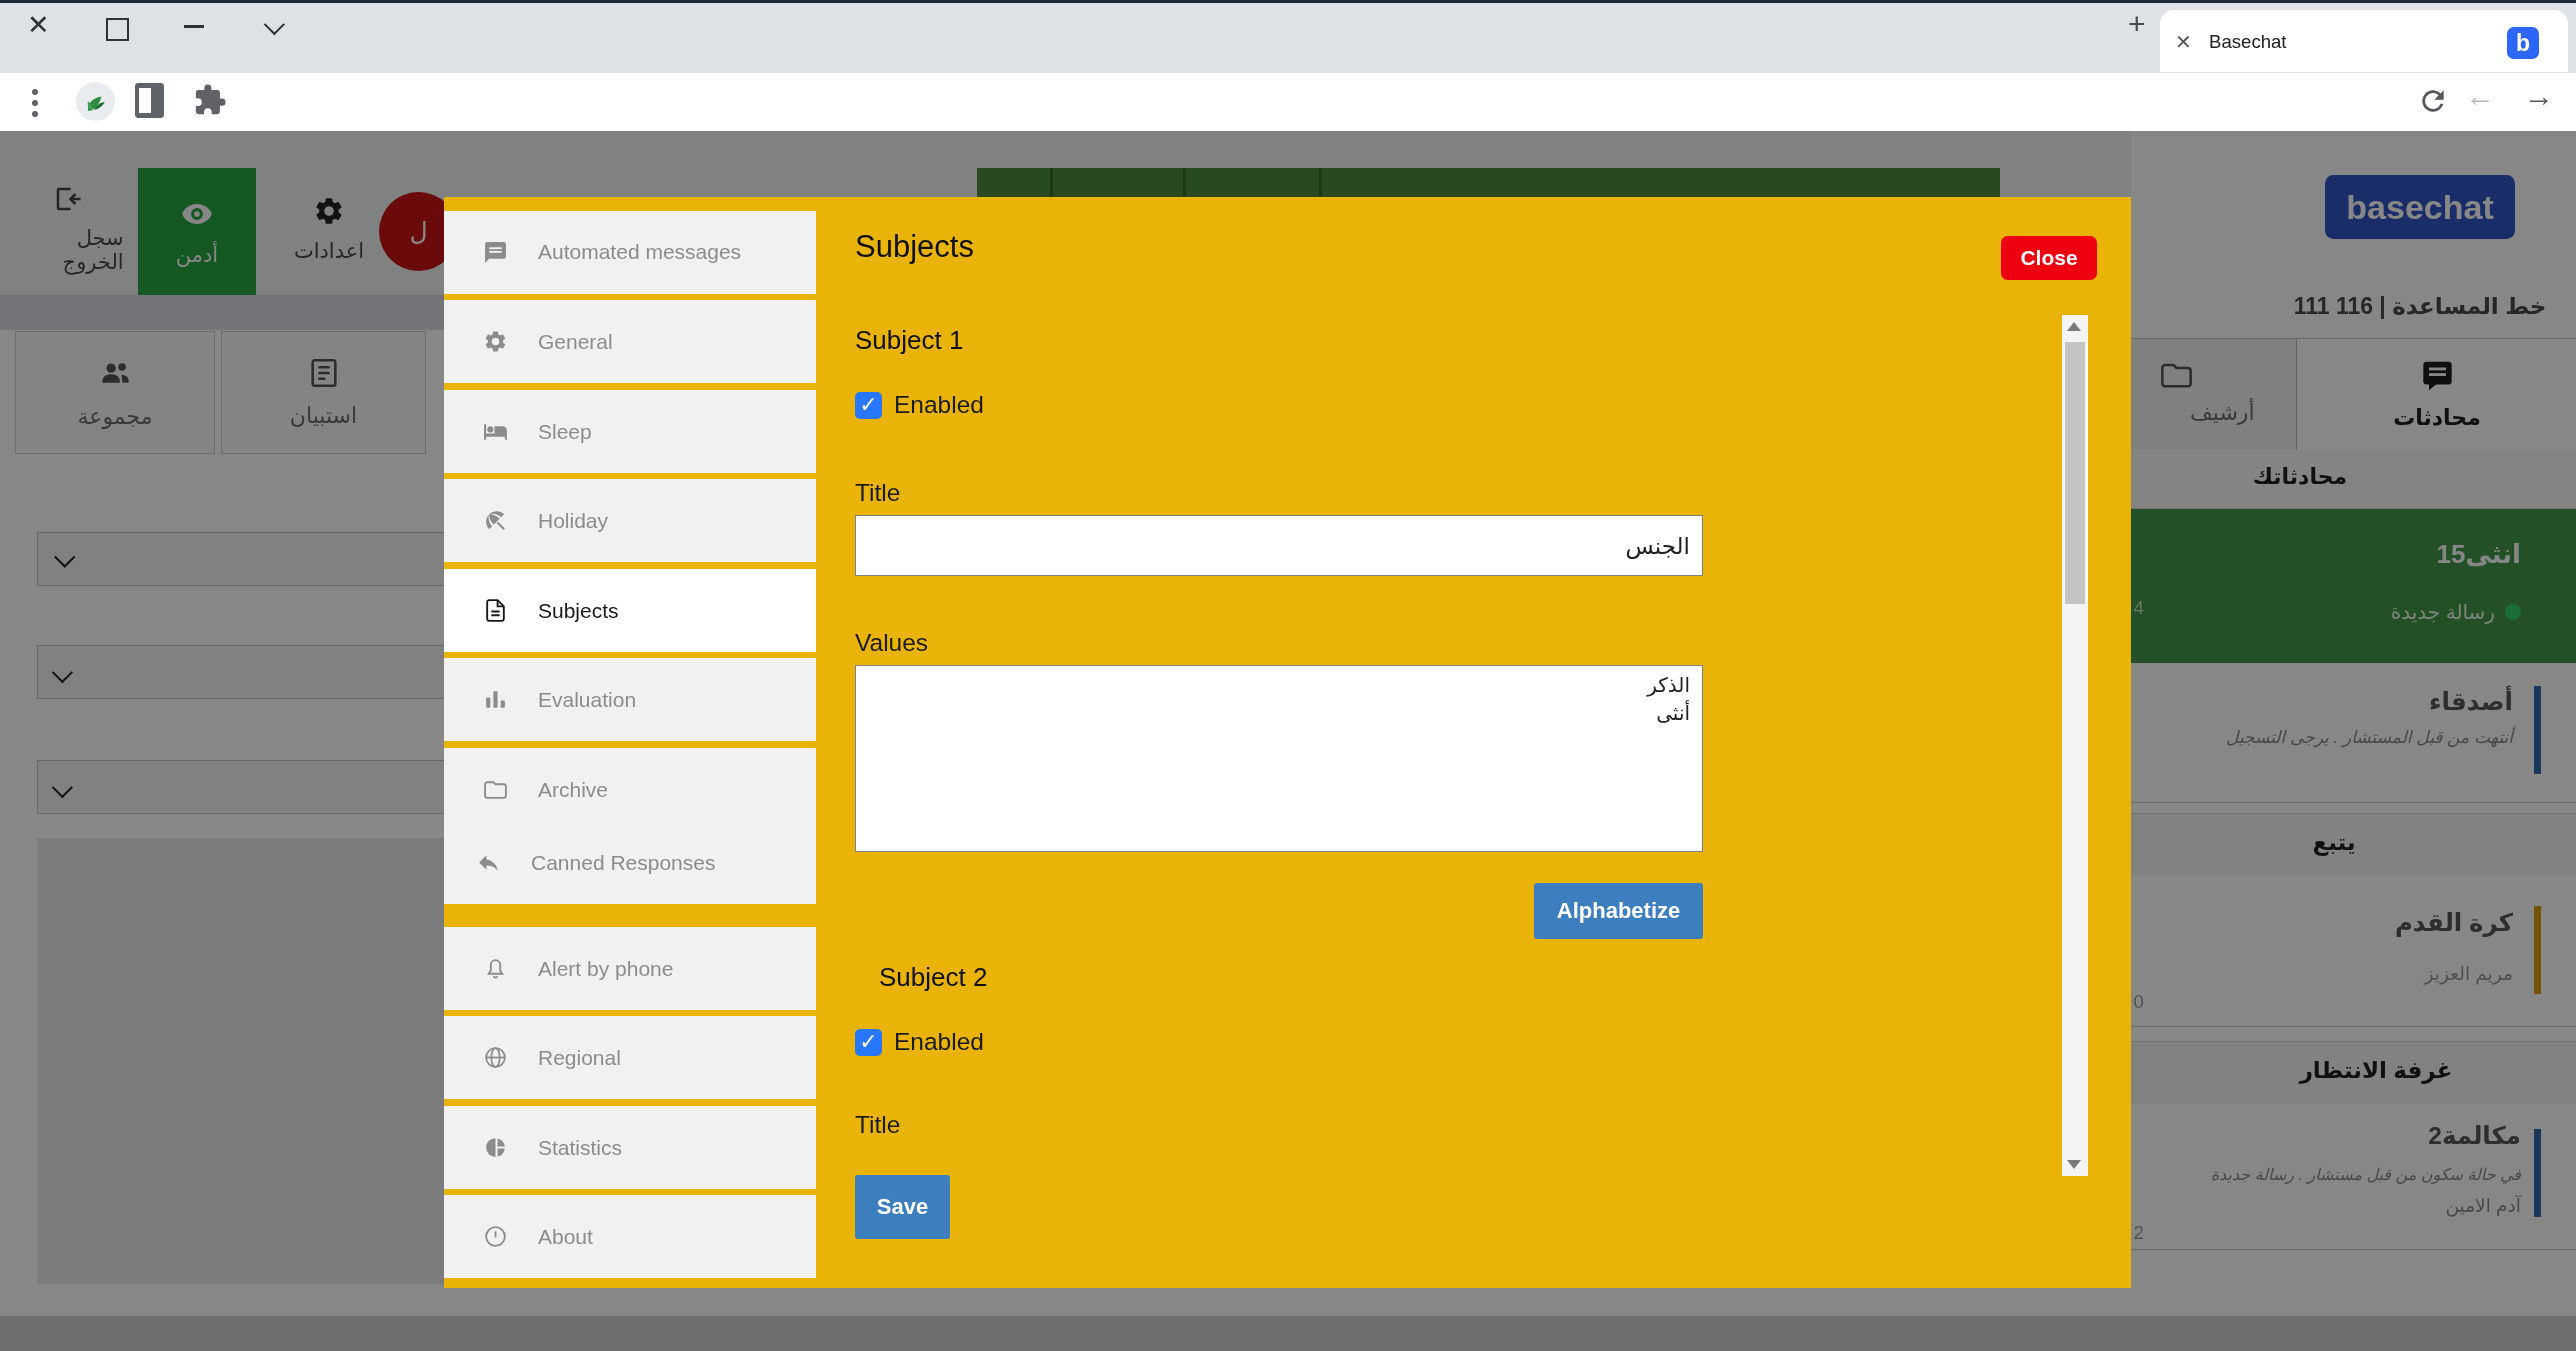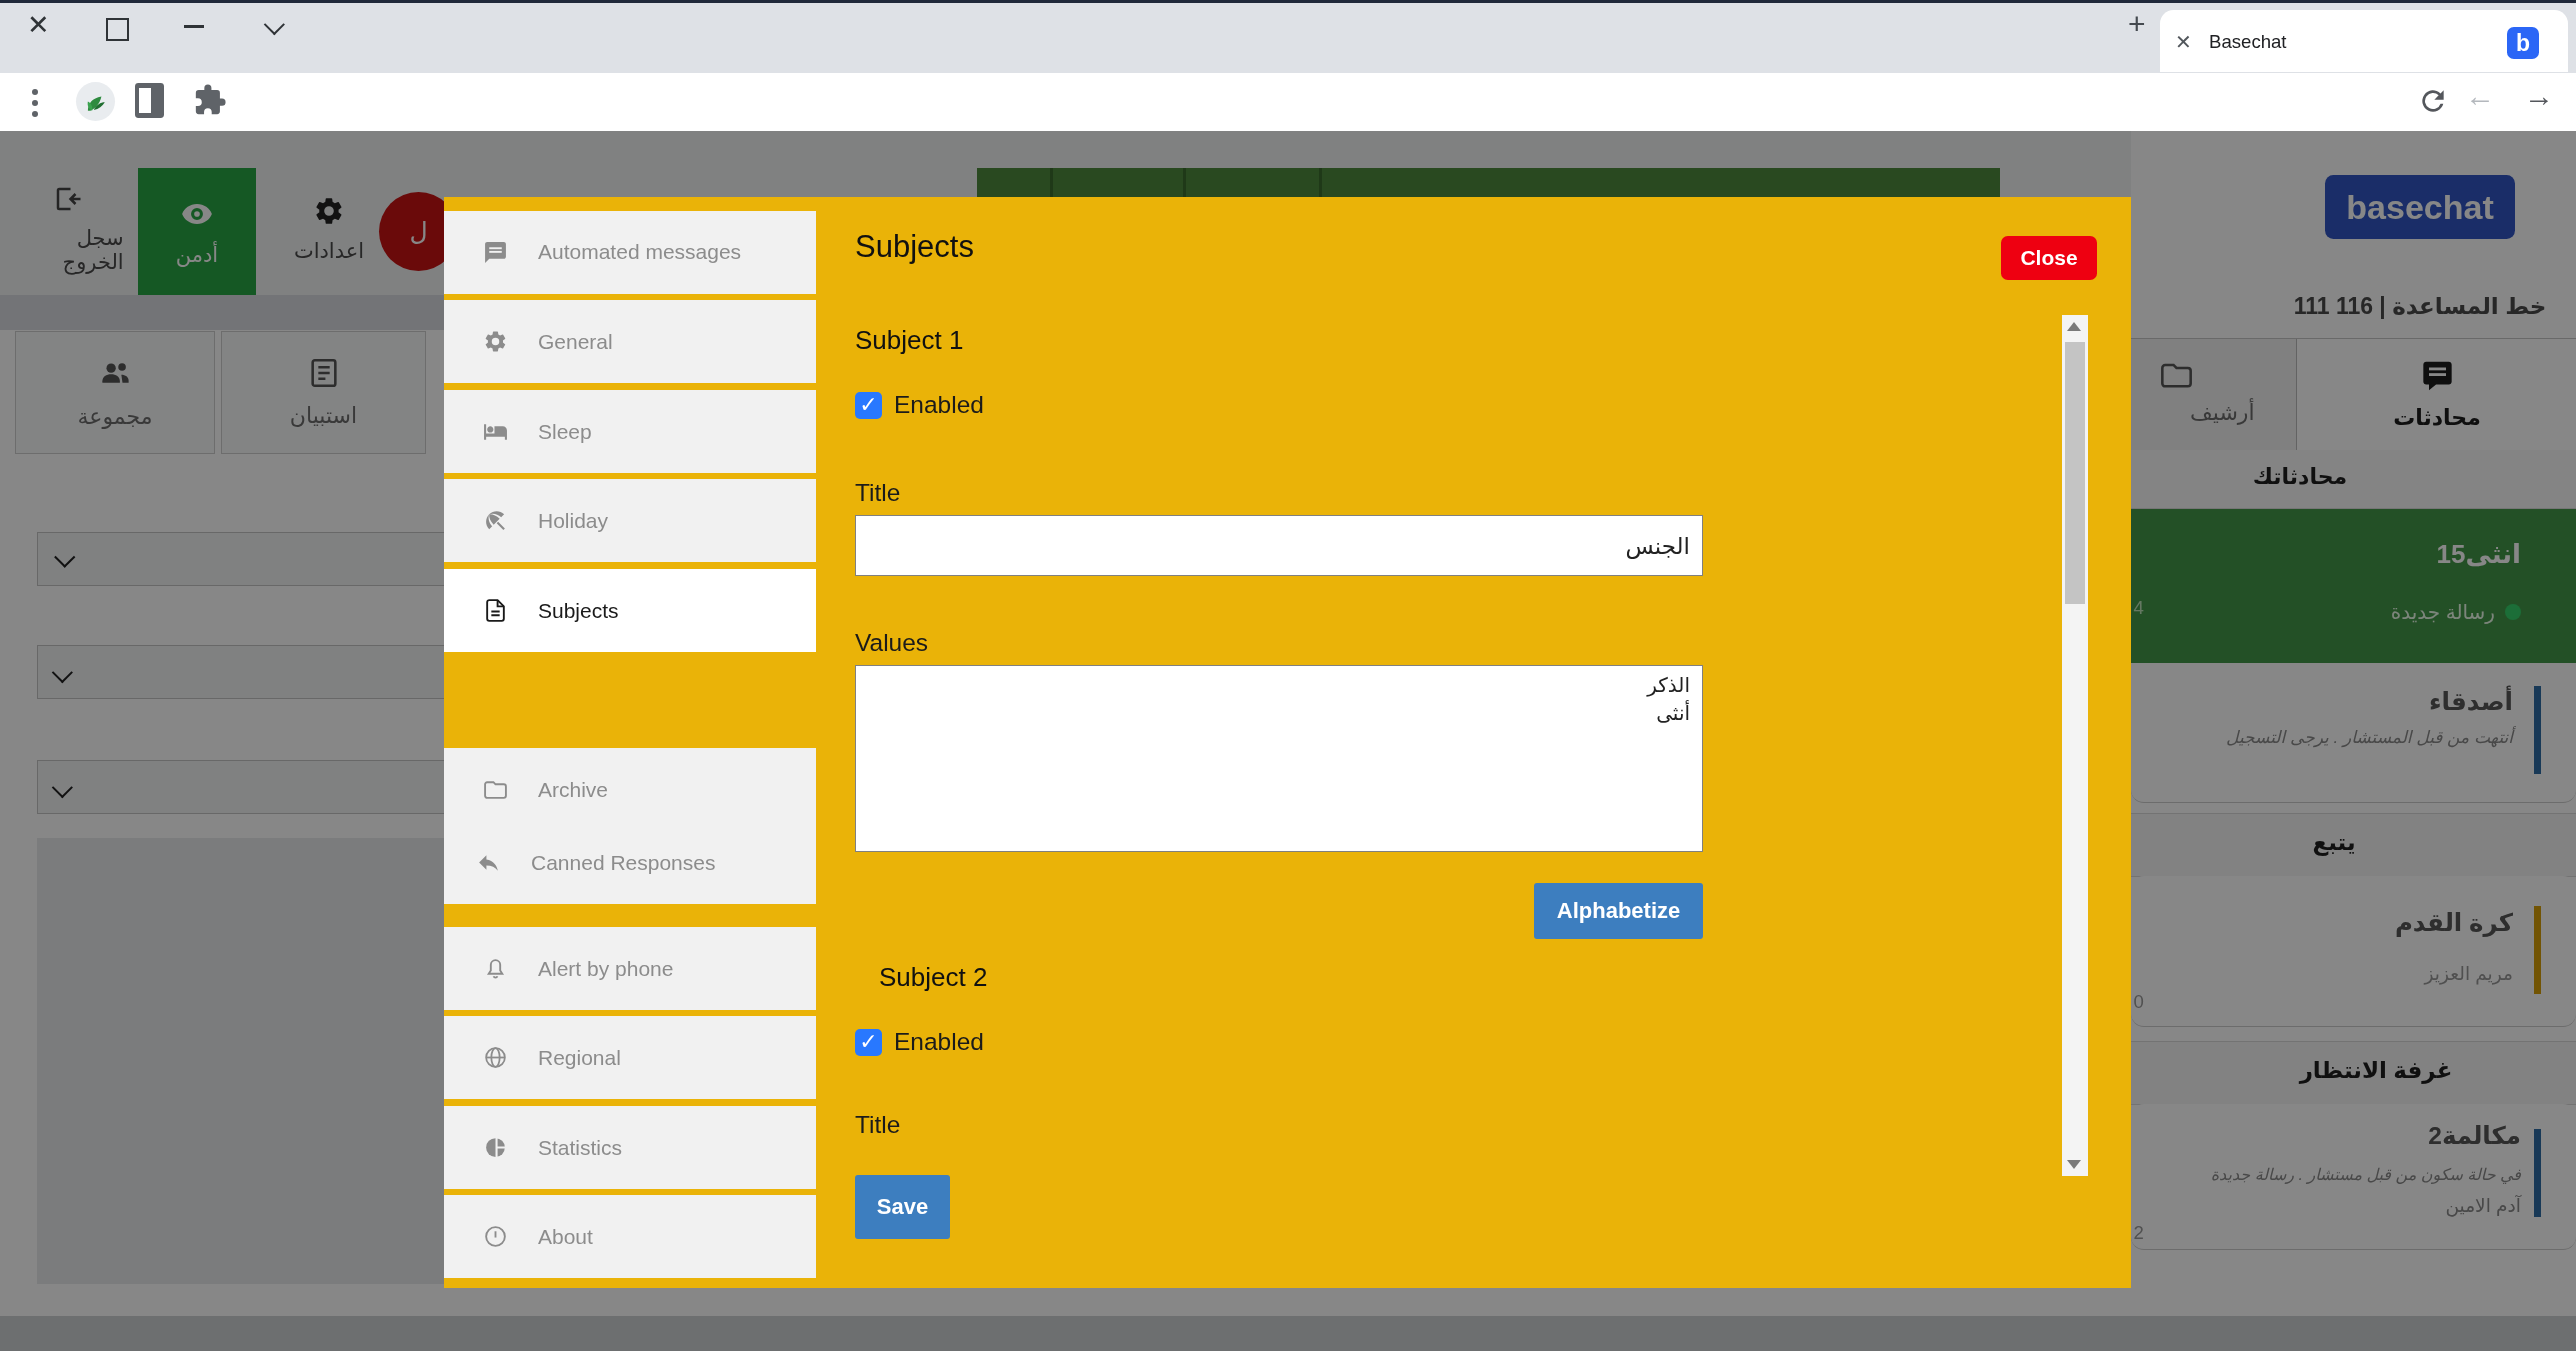--- a/index.html
+++ b/index.html
@@ -38,21 +38,21 @@
   #bc-logo{background:#3156c4;border-radius:8.4px;color:#fff;font-weight:bold;font-size:34px;
     display:flex;align-items:center;justify-content:center;}
   .helpline{font-size:23px;font-weight:bold;color:#4a4a4a;text-align:center;direction:rtl;}
   .sidetab{display:flex;flex-direction:column;align-items:center;justify-content:center;gap:12px;}
   .convo-title{font-weight:bold;font-size:24.5px;color:#575757;direction:rtl;}
   .convo-sub{font-size:17px;color:#8a8a8a;font-style:italic;direction:rtl;}
   .sect{background:#f6f6f6;border-top:0.8px solid #d9d9d9;border-bottom:0.8px solid #d9d9d9;}
   .sect .t{font-weight:bold;font-size:23px;color:#1f1f1f;text-align:center;direction:rtl;}
   .accentbar{width:6.8px;}
   .cutnum{font-size:18.6px;color:#9a9a9a;}
-  .sep{border-bottom:0.8px solid #cccccc;border-radius:13px;}
+  .sep{border-bottom:0.8px solid #cccccc;}
   
   #modal{left:444px;top:197px;width:1687px;height:1091px;background:#eab308;}
   .mi{position:absolute;left:0;width:372px;height:83px;background:#f1f1f1;display:flex;align-items:center;
       padding-left:39px;gap:30px;box-sizing:border-box;color:#8c8c8c;}
   .mi .lbl{font-size:21px;color:#8c8c8c;}
   .mi svg{width:25px;height:25px;flex:0 0 25px;}
   .mi.active{background:#fff;color:#1a1a1a;}
   .mi.active .lbl{color:#1a1a1a;}
   .mlabel{font-size:24.5px;color:#1b1b1b;}
   .mheading{font-size:26px;color:#111;}
@@ -290,20 +290,28 @@
       <span class="lbl">Holiday</span>
     </div>
     <div class="mi active" style="top:372px;">
       <svg viewBox="0 0 24 24" fill="none" stroke="#1a1a1a" stroke-width="1.8">
         <path d="M14 2H6a2 2 0 0 0-2 2v16a2 2 0 0 0 2 2h12a2 2 0 0 0 2-2V8l-6-6z"></path>
         <path d="M14 2v6h6"></path>
           <path d="M8 13h8M8 16.5h8"></path>
       </svg>
       <span class="lbl">Subjects</span>
     </div>
+    <div class="mi" style="top:461px;">
+      <svg viewBox="0 0 24 24" fill="#8c8c8c">
+        <rect x="3" y="10" width="4" height="10" rx="1"></rect>
+          <rect x="10" y="4" width="4" height="16" rx="1"></rect>
+          <rect x="17" y="13" width="4" height="7" rx="1"></rect>
+      </svg>
+      <span class="lbl">Evaluation</span>
+    </div>
     <div class="mi" style="top:551px;">
       <svg viewBox="0 0 24 24" fill="none" stroke="#8c8c8c" stroke-width="1.8">
         <path d="M10 5l2 2h8a2 2 0 0 1 2 2v9a2 2 0 0 1-2 2H4a2 2 0 0 1-2-2V7a2 2 0 0 1 2-2h6z"></path>
       </svg>
       <span class="lbl">Archive</span>
     </div>
     <div class="mi" style="top:624px;padding-left:32px;">
       <svg viewBox="0 0 24 24" fill="#8c8c8c">
         <path d="M10 9V5l-7 7 7 7v-4.1c5 0 8.5 1.6 11 5.1-1-5-4-10-11-11z"></path>
       </svg>

